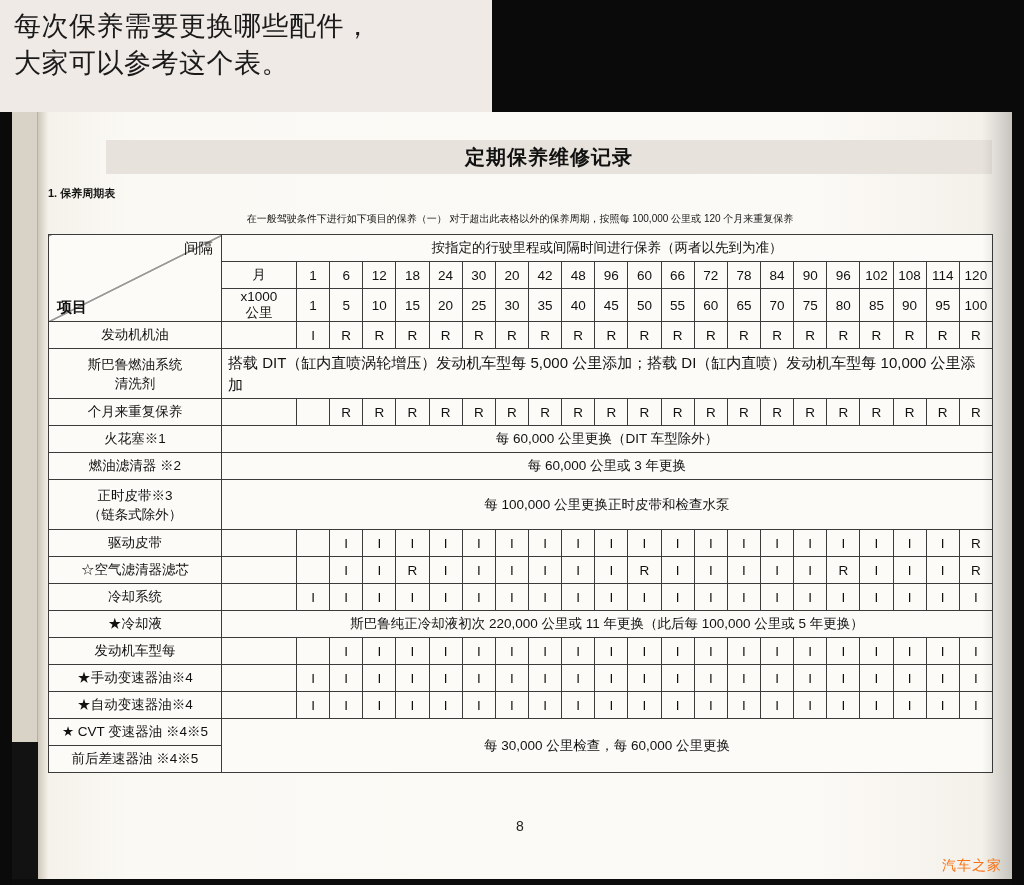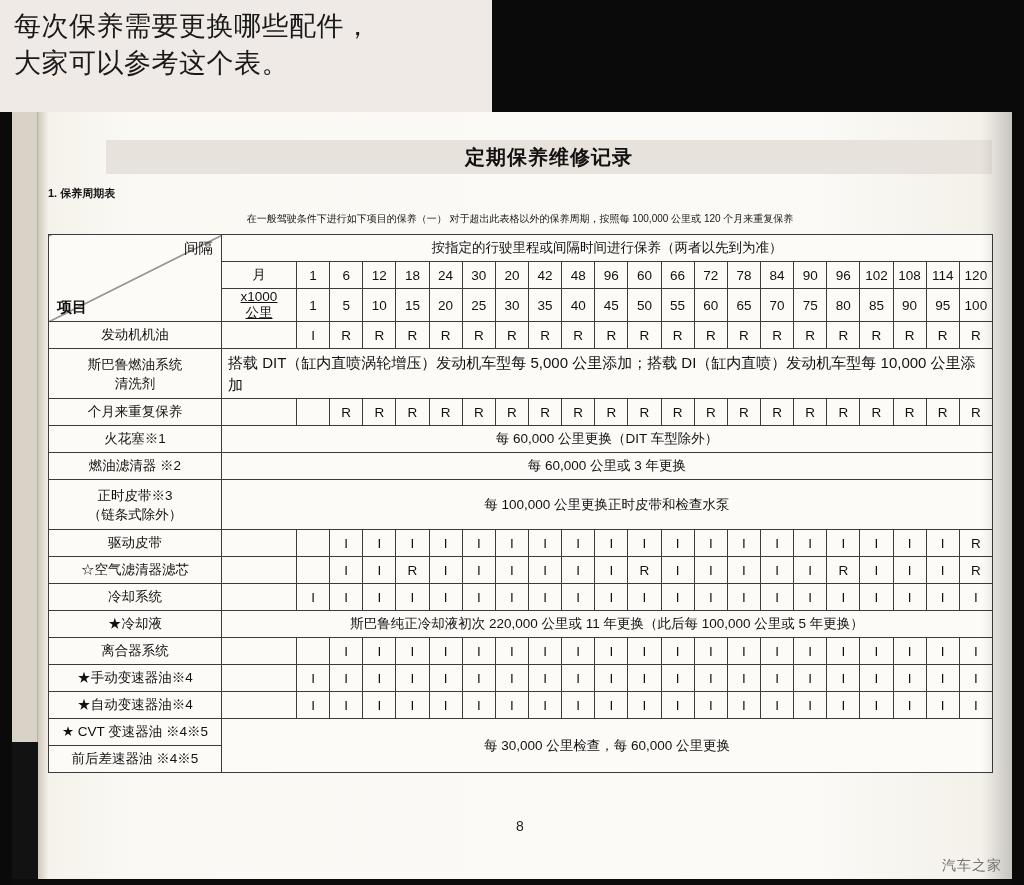--- a/index.html
+++ b/index.html
@@ -161,21 +161,20 @@
     width: 173px;
   }
   .hdr-span {
     font-size: 14.5px;
     height: 26px;
   }
   .unitcell {
     font-size: 13.5px;
     line-height: 16px;
     white-space: normal;
-    text-decoration: underline;
   }
   .diag {
     position: relative;
     height: 72px;
     width: 173px;
     background:
       linear-gradient(to bottom right, transparent calc(50% - 0.6px), #3b3b3b calc(50% - 0.6px), #3b3b3b calc(50% + 0.6px), transparent calc(50% + 0.6px));
   }
   .diag .tr { position: absolute; right: 8px; top: 4px; font-size: 14.5px; }
   .diag .bl { position: absolute; left: 8px; bottom: 4px; font-size: 15px; font-weight: bold; }
@@ -205,21 +204,21 @@
     width: 944px;
     text-align: center;
     font-size: 14px;
     color: #222;
   }
 
   #watermark-bottom {
     position: absolute;
     right: 22px; bottom: 10px;
     font-size: 14px;
-    color: #737373;
+    color: #f97316;
     letter-spacing: 1px;
     z-index: 7;
   }
 </style>
 </head>
 <body>
 
 <div id="watermark-top">ON</div>
 <div id="caption-band"></div>
 <div id="caption-text">每次保养需要更换哪些配件，
@@ -466,21 +465,21 @@
               <td class="mark">I</td>
               <td class="mark">I</td>
               <td class="mark">I</td>
               <td class="mark">I</td>
             </tr>
             <tr>
               <td class="lbl">★冷却液</td>
               <td class="span-text" colspan="22">斯巴鲁纯正冷却液初次 220,000 公里或 11 年更换（此后每 100,000 公里或 5 年更换）</td>
             </tr>
             <tr>
-              <td class="lbl">离合器系统</td>
+              <td class="lbl">发动机车型每</td>
               <td></td>
               <td class="mark"></td>
               <td class="mark">I</td>
               <td class="mark">I</td>
               <td class="mark">I</td>
               <td class="mark">I</td>
               <td class="mark">I</td>
               <td class="mark">I</td>
               <td class="mark">I</td>
               <td class="mark">I</td>

